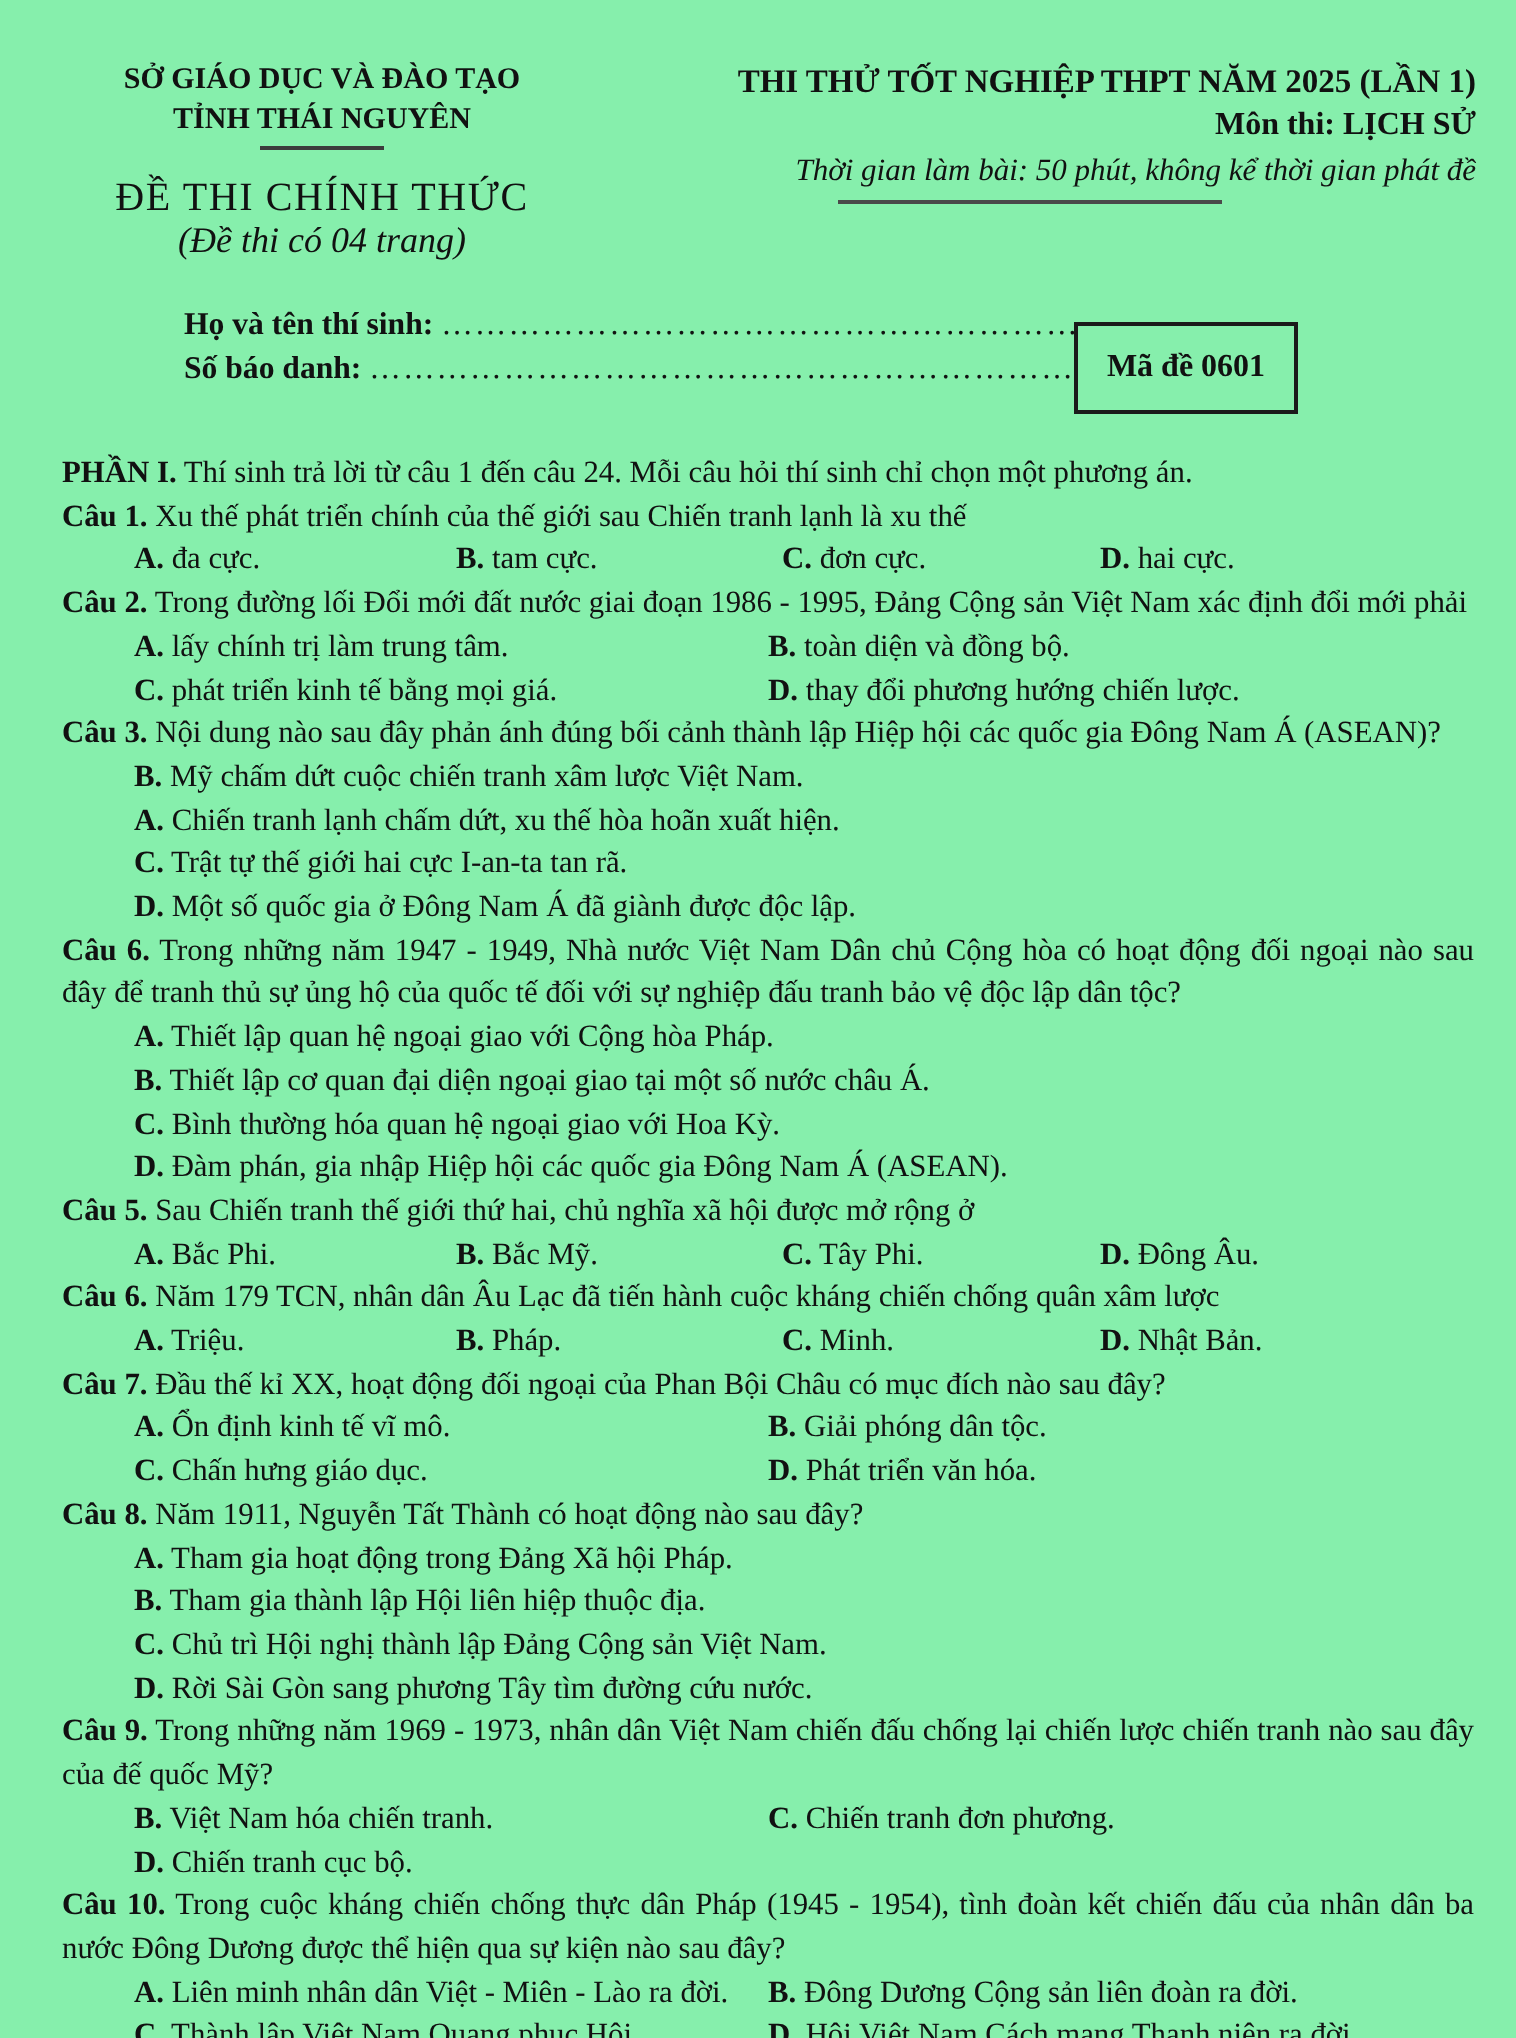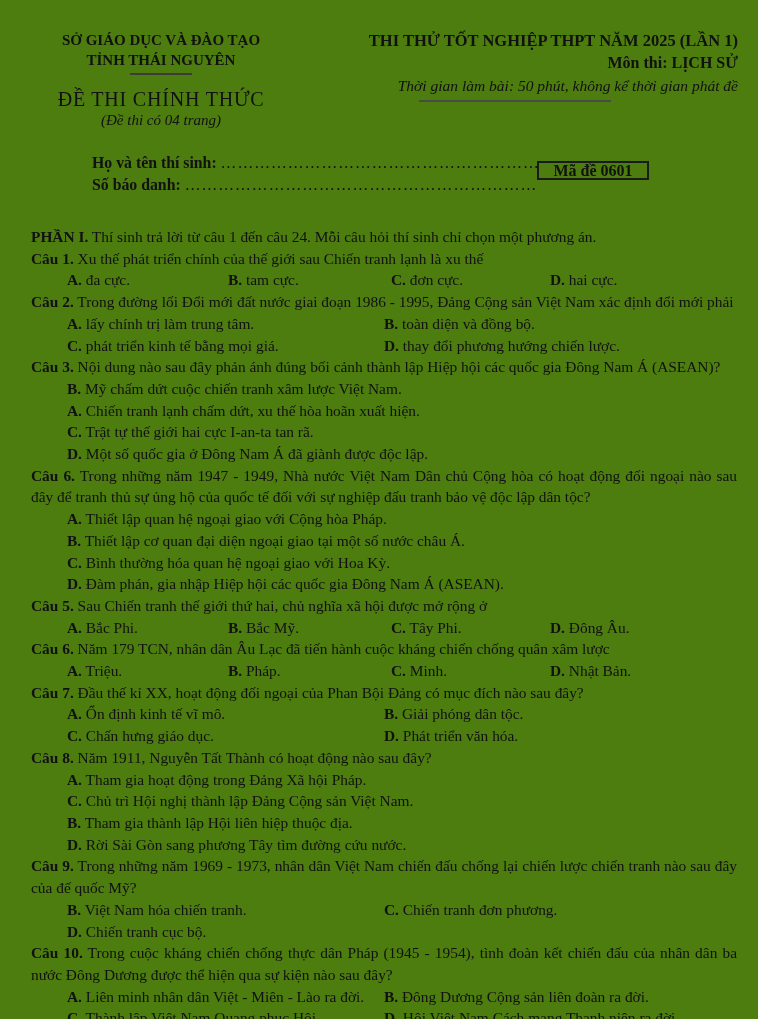--- a/index.html
+++ b/index.html
@@ -1,20 +1,20 @@
 <!DOCTYPE html>
 <html lang="vi"><head>
 <meta charset="utf-8">
 <style>
   html,body { margin:0; padding:0; background:#ffffff; }
   .page {
     position: relative;
     width: 758px;
     height: 1019px;
-    background: #4d7c0f;
+    background: #86efac;
     overflow: hidden;
     font-family: "Liberation Serif", "DejaVu Serif", serif;
     color: #111;
   }
 
   
   .header {
     position: absolute;
     top: 30px; left: 30px; right: 20px;
     display: flex;
@@ -23,21 +23,21 @@
   .header-right { flex: 1; text-align: right; }
 
   .issuer-line { font-weight: bold; font-size: 15px; line-height: 20px; }
   .issuer-rule {
     width: 62px; border-top: 2px solid #3c3c3c;
     margin: 3px auto 0 auto; height: 0;
   }
   .official-title {
     margin-top: 14px; font-size: 20px; letter-spacing: 0.8px; line-height: 21px;
   }
-  .page-count { font-style: italic; font-size: 15px; line-height: 20px; }
+  .page-count { font-style: italic; font-size: 18px; line-height: 20px; }
 
   .exam-title { font-weight: bold; font-size: 16.5px; line-height: 21px; }
   .exam-subject { font-weight: bold; font-size: 16px; line-height: 21px; margin-top: 1px; }
   .exam-duration { font-style: italic; font-size: 15.5px; line-height: 21px; margin-top: 2px; }
   .duration-rule {
     width: 192px; border-top: 2px solid #4a4a4a;
     margin: 4px auto 0 auto; height: 0;
   }
 
   
@@ -46,21 +46,21 @@
     top: 152px; left: 92px; width: 446px;
     font-size: 15.8px; line-height: 21.5px;
   }
   .student-row { white-space: nowrap; overflow: hidden; }
   .student-row b { font-weight: bold; }
   .dots { letter-spacing: 1px; }
 
   .code-box {
     position: absolute;
     top: 161px; left: 537px;
-    width: 112px; height: 19px;
+    width: 112px; height: 46px;
     border: 2px solid #1b1b1b;
     display: flex; align-items: center; justify-content: center;
     font-weight: bold; font-size: 16px;
     box-sizing: border-box;
   }
 
   
   .main {
     position: absolute;
     top: 226px; left: 31px; width: 706px;
@@ -172,35 +172,35 @@
     <p class="q-text"><b class="q-label">Câu 6.</b><span> Năm 179 TCN, nhân dân Âu Lạc đã tiến hành cuộc kháng chiến chống quân xâm lược</span></p>
     <div class="options cols4">
             <div class="option"><b>A.</b> Triệu.</div>
             <div class="option"><b>B.</b> Pháp.</div>
             <div class="option"><b>C.</b> Minh.</div>
             <div class="option"><b>D.</b> Nhật Bản.</div>
           </div>
   </div>
 
   <div class="q">
-    <p class="q-text"><b class="q-label">Câu 7.</b><span> Đầu thế kỉ XX, hoạt động đối ngoại của Phan Bội Đảng có mục đích nào sau đây?</span></p>
+    <p class="q-text"><b class="q-label">Câu 7.</b><span> Đầu thế kỉ XX, hoạt động đối ngoại của Phan Bội Châu có mục đích nào sau đây?</span></p>
     <div class="options cols2">
             <div class="option"><b>A.</b> Ổn định kinh tế vĩ mô.</div>
             <div class="option"><b>B.</b> Giải phóng dân tộc.</div>
             <div class="option"><b>C.</b> Chấn hưng giáo dục.</div>
             <div class="option"><b>D.</b> Phát triển văn hóa.</div>
           </div>
   </div>
 
   <div class="q">
     <p class="q-text"><b class="q-label">Câu 8.</b><span> Năm 1911, Nguyễn Tất Thành có hoạt động nào sau đây?</span></p>
     <div class="options rows">
             <div class="option"><b>A.</b> Tham gia hoạt động trong Đảng Xã hội Pháp.</div>
+            <div class="option"><b>B.</b> Tham gia thành lập Hội liên hiệp thuộc địa.</div>
             <div class="option"><b>C.</b> Chủ trì Hội nghị thành lập Đảng Cộng sản Việt Nam.</div>
-            <div class="option"><b>B.</b> Tham gia thành lập Hội liên hiệp thuộc địa.</div>
             <div class="option"><b>D.</b> Rời Sài Gòn sang phương Tây tìm đường cứu nước.</div>
           </div>
   </div>
 
   <div class="q">
     <p class="q-text"><b class="q-label">Câu 9.</b><span> Trong những năm 1969 - 1973, nhân dân Việt Nam chiến đấu chống lại chiến lược chiến tranh nào sau đây của đế quốc Mỹ?</span></p>
     <div class="options cols2">
             <div class="option"><b>B.</b> Việt Nam hóa chiến tranh.</div>
             <div class="option"><b>C.</b> Chiến tranh đơn phương.</div>
             <div class="option"><b>D.</b> Chiến tranh cục bộ.</div>

